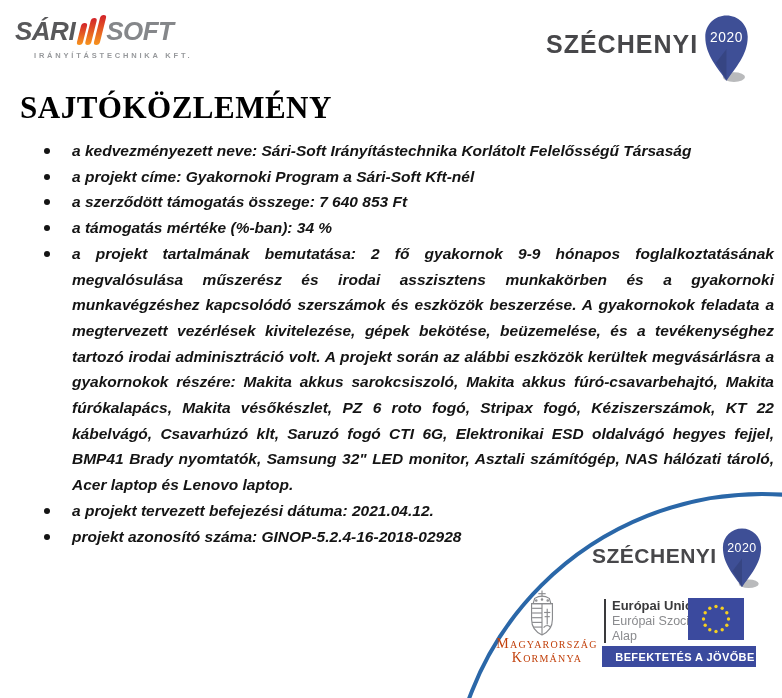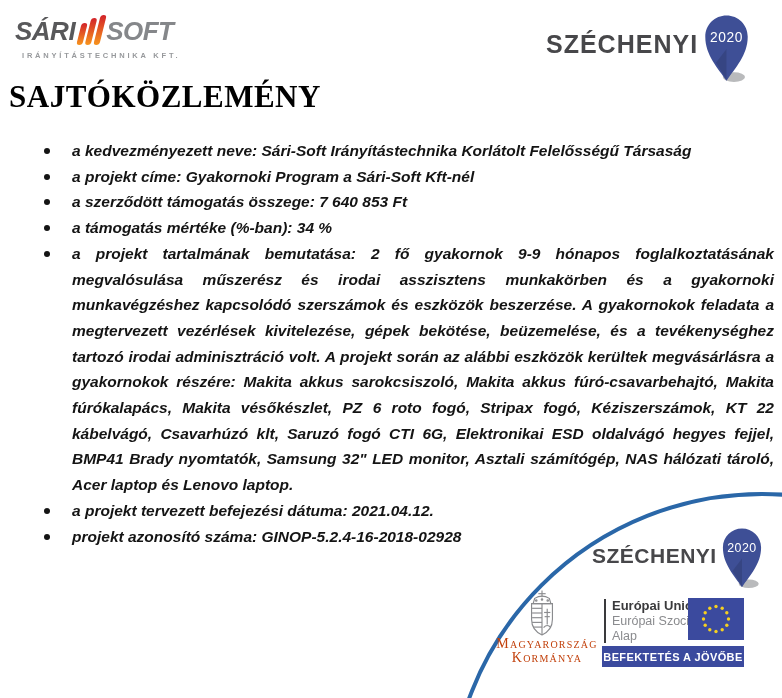--- a/index.html
+++ b/index.html
@@ -10,37 +10,37 @@
   .sarisoft{position:absolute;left:15px;top:12px;}
   .sarisoft-row{display:flex;align-items:flex-end;height:36px;}
   .sari-txt{font-size:26px;font-weight:bold;font-style:italic;color:#58585a;
             letter-spacing:-0.5px;line-height:34px;}
   .soft-txt{font-size:26px;font-weight:bold;font-style:italic;color:#85878a;
             letter-spacing:-0.5px;line-height:34px;}
   .flamebars{display:flex;align-items:flex-end;gap:3px;margin:0 3px 3px 4px;}
   .flamebars .bar{width:6px;border-radius:3px;transform:skewX(-14deg);
                   background:linear-gradient(#d2232a,#f7941d);}
   .bar.b1{height:22px;} .bar.b2{height:27px;} .bar.b3{height:30px;}
-  .sarisoft-sub{margin-top:3px;margin-left:7px;font-size:7.5px;font-weight:bold;
+  .sarisoft-sub{margin-top:3px;margin-left:19px;font-size:7.5px;font-weight:bold;
                 letter-spacing:2.8px;color:#97999c;}
 
   
   .szechenyi{position:absolute;display:flex;align-items:flex-start;}
   .szechenyi .sz-name{font-weight:bold;color:#47474a;}
   .sz-header{left:546px;top:14px;}
   .sz-header .sz-name{font-size:25px;letter-spacing:1px;margin-top:16px;}
   .sz-header svg.pin{width:49px;height:70px;margin-left:4px;}
   .sz-footer{left:592px;top:527px;z-index:5;}
   .sz-footer .sz-name{font-size:21px;letter-spacing:0.5px;margin-top:17px;}
   .sz-footer svg.pin{width:44px;height:63px;margin-left:3px;}
   svg.pin text{font-family:"Liberation Sans",sans-serif;font-size:13px;
                letter-spacing:0.5px;fill:#ffffff;font-weight:normal;}
 
   
-  .doc-title{position:absolute;left:8px;top:78px;margin:1px;
+  .doc-title{position:absolute;left:8px;top:78px;margin:12px;
              font-family:"Liberation Serif",serif;font-weight:bold;
              font-size:31px;letter-spacing:0.5px;color:#000;}
 
   
   ul.bullets{position:absolute;left:28px;top:134px;width:742px;margin:4px;padding:0;
              list-style:none;}
   ul.bullets li{position:relative;padding-left:40px;font-size:15.5px;font-weight:bold;
                 font-style:italic;color:#141414;line-height:25.7px;}
   ul.bullets li .dot{position:absolute;left:12px;top:10px;width:6px;height:6px;
                      border-radius:50%;background:#141414;}
@@ -57,21 +57,21 @@
             font-family:"Liberation Serif",serif;font-variant:small-caps;
             font-size:14px;line-height:14px;letter-spacing:1.2px;color:#c2410c;}
 
   .eu-sep{left:604px;top:599px;width:2px;height:44px;background:#3a3a3c;}
   .eu-text{left:612px;top:598px;line-height:15.5px;}
   .eu-line1{font-size:13px;font-weight:bold;color:#3a3a3c;}
   .eu-line2,.eu-line3{font-size:12.5px;color:#8a8b8e;}
   .eu-flag{left:688px;top:598px;}
   .banner{left:602px;top:646px;width:142px;height:21px;background:#3b4a9e;
           color:#ffffff;font-size:11px;font-weight:bold;letter-spacing:0.4px;
-          display:flex;align-items:center;justify-content:center;}
+          display:flex;align-items:center;justify-content:center;padding-left:12px;}
 </style>
 </head>
 <body>
 
 <div class="page">
 
   <div class="sarisoft">
     <div class="sarisoft-row">
       <span class="sari-txt">SÁRI</span>
       <span class="flamebars">

